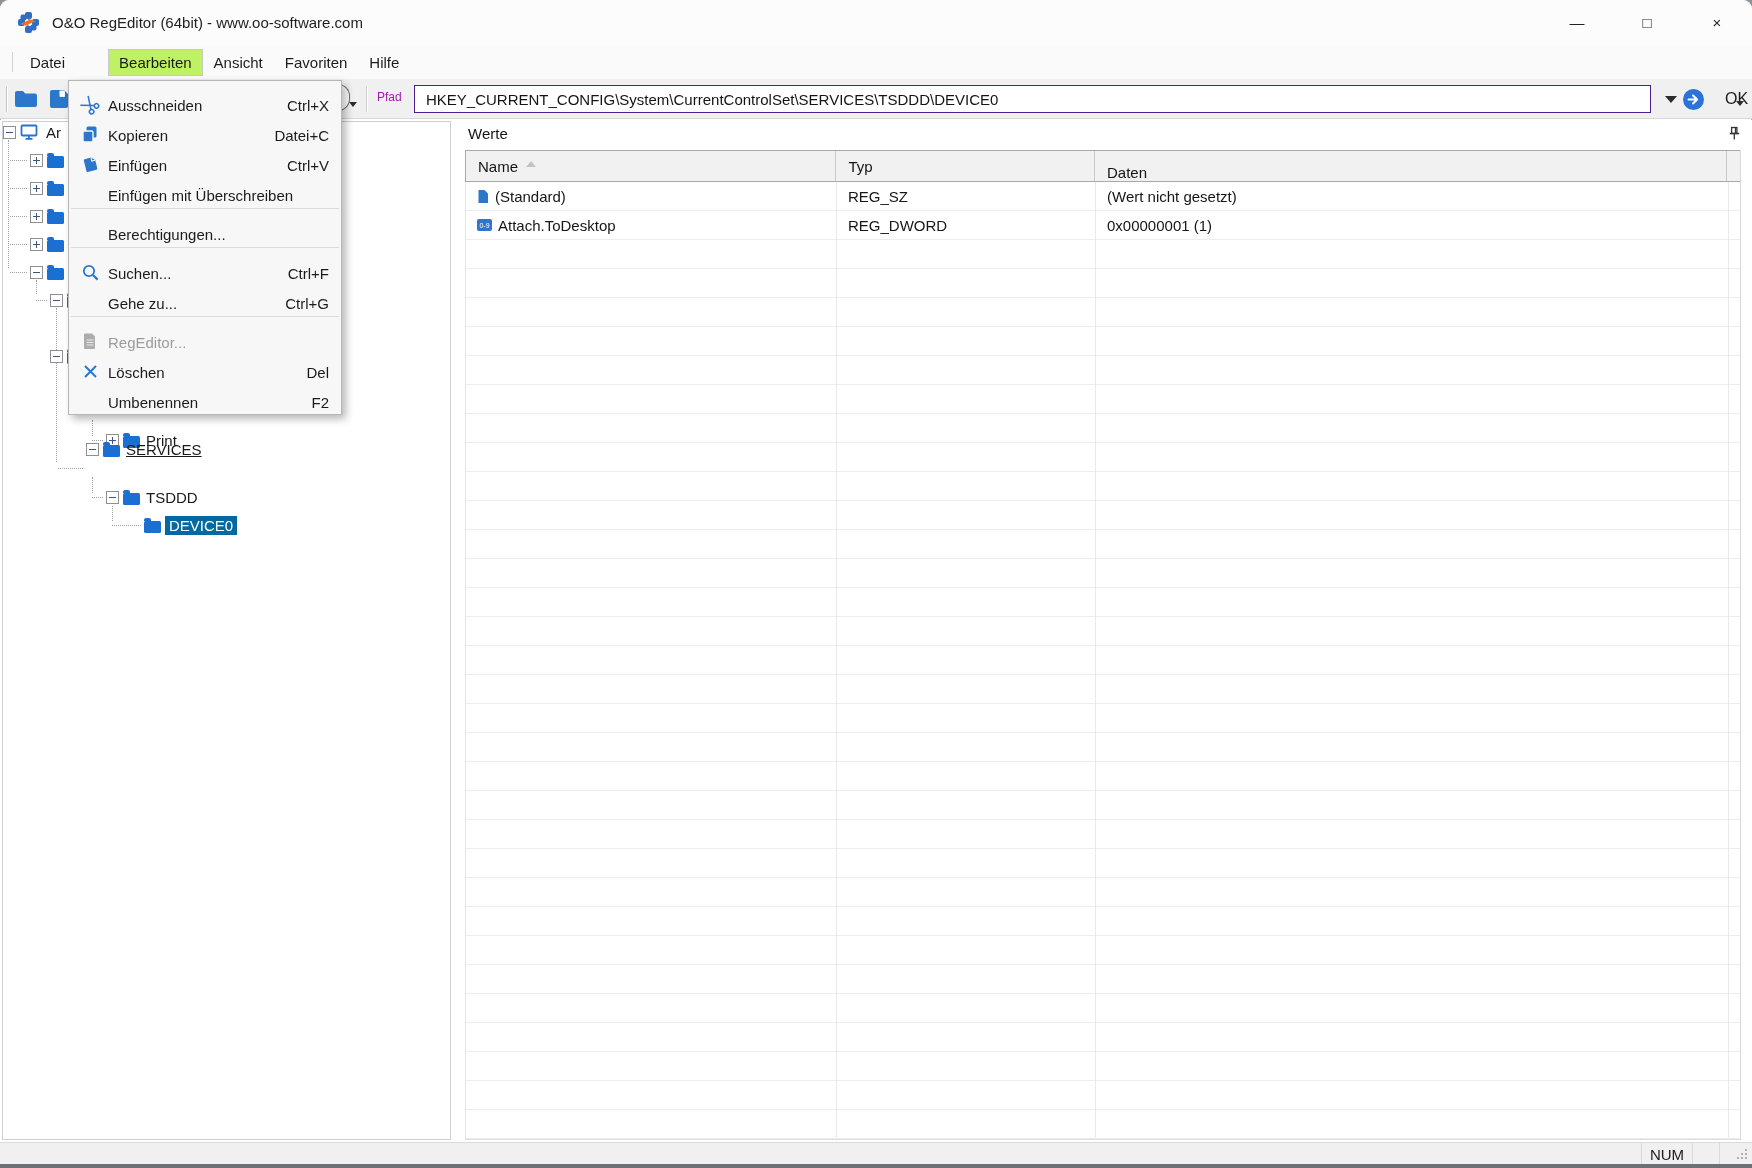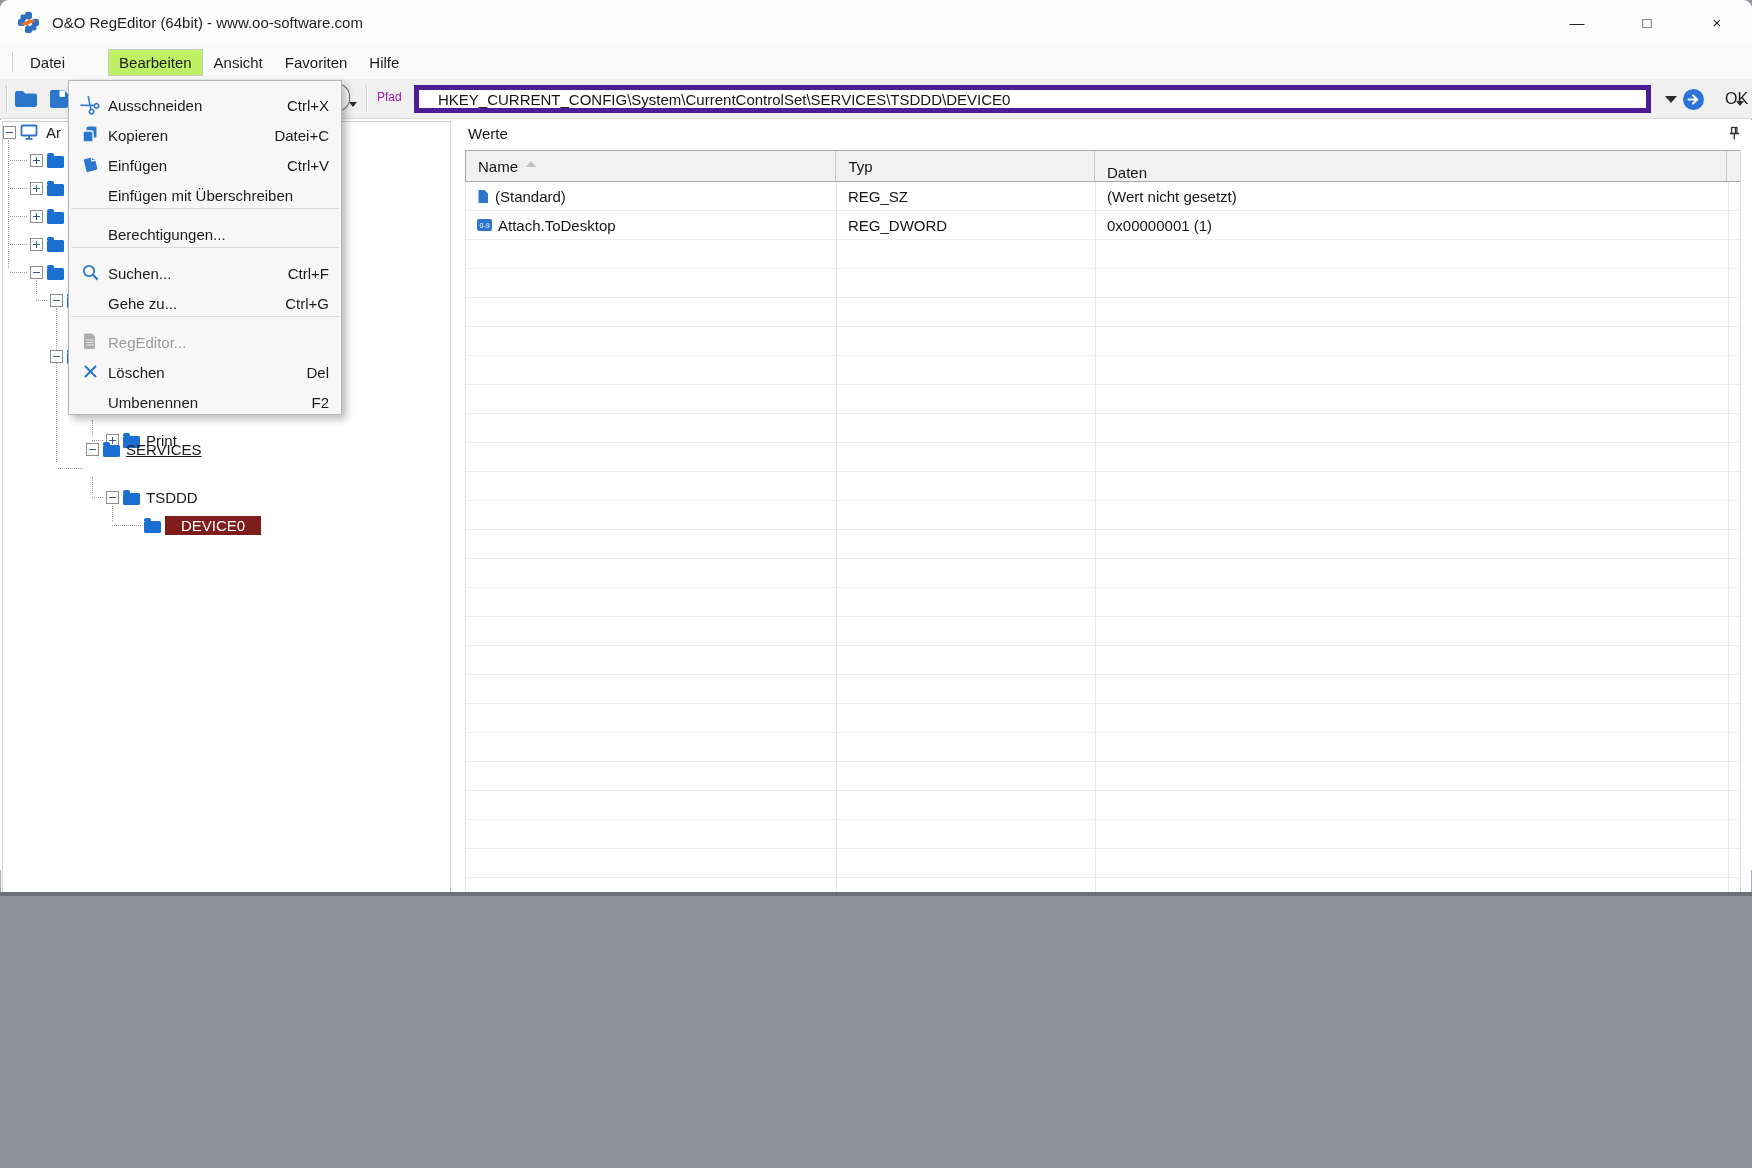--- a/index.html
+++ b/index.html
@@ -1,18 +1,18 @@
 <!DOCTYPE html>
 <html><head>
 <meta charset="utf-8">
 <style>
   html,body{margin:0;padding:0;background:#8f9296;width:1752px;height:1168px;overflow:hidden;
     font-family:"Liberation Sans","DejaVu Sans",sans-serif;}
   *{box-sizing:border-box;}
-  .window{position:relative;width:1752px;height:896px;background:#ffffff;
+  .window{position:relative;width:1752px;height:1168px;background:#ffffff;
     border-radius:9px 9px 0 0;overflow:hidden;box-shadow:inset 0 0 0 1px #aeb2b6;}
 
   
   .titlebar{position:absolute;top:0;left:0;right:0;height:45px;background:#fcfcfc;display:flex;align-items:center;}
   .app-icon{margin-left:16px;width:25px;height:25px;flex:none;}
   .title-text{margin-left:11px;font-size:15px;color:#1f1f1f;}
   .win-controls{position:absolute;right:0;top:0;height:45px;display:flex;}
   .win-btn{width:70px;height:45px;display:flex;align-items:center;justify-content:center;
     font-size:15px;color:#222;}
 
@@ -28,41 +28,41 @@
     border-bottom:1px solid #d8d8d8;}
   .tb-grip{position:absolute;left:6px;top:7px;height:26px;width:2px;border-left:1px solid #c6c6c6;border-right:1px solid #fff;}
   .tb-btn{position:absolute;top:5px;width:30px;height:30px;display:flex;align-items:center;justify-content:center;}
   .combo-fragment{position:absolute;left:338px;top:5px;width:12px;height:27px;background:#fff;
     border:1px solid #6d6d6d;border-left:none;border-radius:0 13px 13px 0;}
   .combo-mini-caret{position:absolute;left:349px;top:23px;width:0;height:0;
     border-left:4px solid transparent;border-right:4px solid transparent;border-top:5px solid #2c2c2c;}
   .tb-sep{position:absolute;left:366px;top:7px;height:26px;width:2px;border-left:1px solid #cdcdcd;border-right:1px solid #fff;}
   .path-label{position:absolute;left:377px;top:11px;font-size:12px;color:#a21caf;}
   .path-input{position:absolute;left:414px;top:6px;width:1237px;height:28px;background:#fff;
-    border:5px solid #4c1d95;font-size:15px;color:#141414;padding:0 19px;display:flex;align-items:center;
+    border:1px solid #4c1d95;font-size:15px;color:#141414;padding:0 11px;display:flex;align-items:center;
     white-space:nowrap;overflow:hidden;}
   .path-drop{position:absolute;left:1653px;top:6px;width:36px;height:28px;display:flex;align-items:center;justify-content:center;}
   .caret-down{width:0;height:0;border-left:6px solid transparent;border-right:6px solid transparent;border-top:7px solid #2c2c2c;}
   .ok-btn{position:absolute;left:1682px;top:8px;height:24px;display:flex;align-items:center;gap:20px;}
   .ok-label{font-size:16px;color:#1c1c1c;}
   .tb-overflow{position:absolute;left:1736px;top:22px;width:0;height:0;
     border-left:4px solid transparent;border-right:4px solid transparent;border-top:5px solid #2c2c2c;}
 
   
   .main{position:absolute;top:120px;left:0;right:0;bottom:26px;background:#fff;}
   .tree-panel{position:absolute;left:2px;top:121px;width:449px;height:1019px;border:1px solid #cfcfcf;background:#fff;}
 
   .trow{position:absolute;height:22px;display:flex;align-items:center;gap:4px;font-size:15px;color:#1a1a1a;white-space:nowrap;}
   .eb{width:13px;height:13px;border:1px solid #8f8f8f;background:#fff;position:relative;flex:none;}
   .eb .hbar{position:absolute;left:2px;right:2px;top:5px;height:1px;background:#3a577f;}
   .eb.plus .vbar{position:absolute;top:2px;bottom:2px;left:5px;width:1px;background:#3a577f;}
   .fold{width:17px;height:12px;background:#1c6fd2;border-radius:1.5px;position:relative;margin-top:4px;flex:none;}
   .fold::before{content:"";position:absolute;top:-3px;left:0;width:7px;height:3px;background:#1c6fd2;border-radius:2px 2px 0 0;}
   .tree-label{padding:1px 2px;}
-  .tree-label.sel{background:#7f1d1d;color:#fff;padding:1px 16px;}
+  .tree-label.sel{background:#0369a1;color:#fff;padding:1px 4px;}
   .dv{position:absolute;width:0;border-left:1px dotted #9f9f9f;}
   .dh{position:absolute;height:0;border-top:1px dotted #9f9f9f;}
 
   
   .values-title{position:absolute;left:468px;top:125px;font-size:15px;color:#141414;}
   .pin{position:absolute;left:1727px;top:126px;}
   .vtable-header{position:absolute;left:465px;top:150px;width:1276px;height:32px;background:#f1f1f1;
     border:1px solid #a8a8a8;display:flex;font-size:15px;color:#141414;}
   .vth{display:flex;align-items:center;padding-left:12px;border-right:1px solid #c9c9c9;height:100%;}
   .sort-tri{width:0;height:0;border-left:5px solid transparent;border-right:5px solid transparent;

